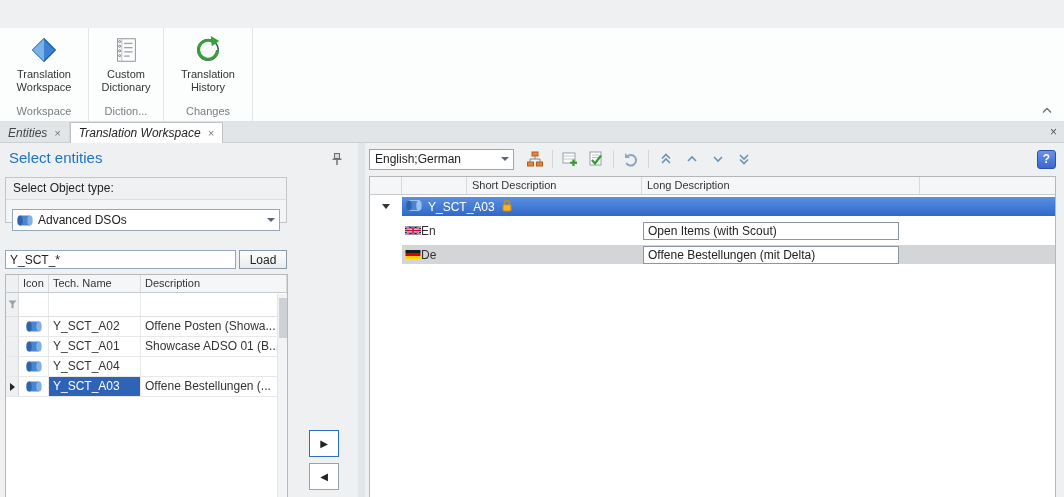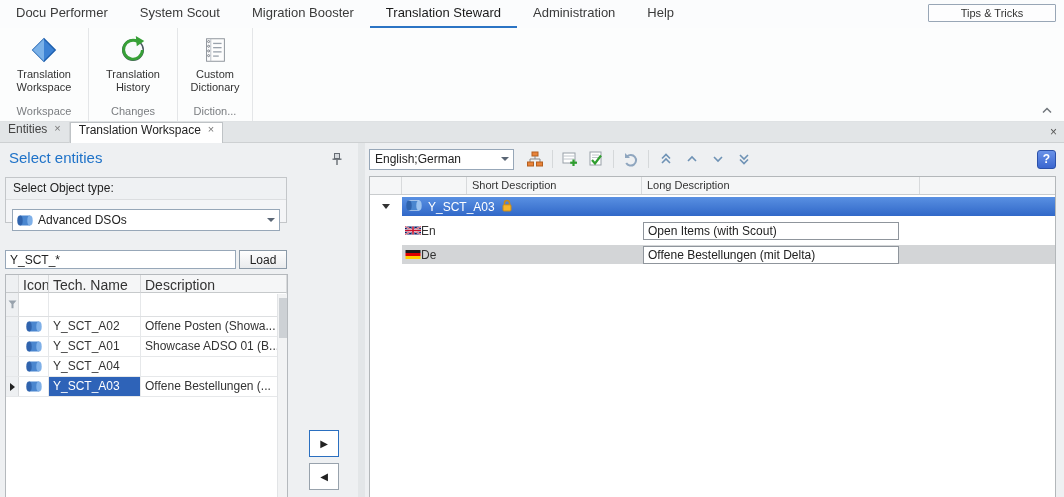--- a/index.html
+++ b/index.html
@@ -18,21 +18,21 @@
   .ribbon-buttons { display:flex; flex:1; }
   .ribbon-btn { display:flex; flex-direction:column; align-items:center; padding-top:3px; }
   .ribbon-btn .icon { width:32px; height:32px; display:flex; align-items:center; justify-content:center; }
   .ribbon-btn .lbl { margin-top:2px; font-size:11px; line-height:13px; text-align:center; color:#333; }
   .w72 { width:72px; } .w58 { width:58px; }
   .ribbon-grouplabel { height:17px; font-size:11px; color:#7a7d80; text-align:center; line-height:15px; }
   .ribbon-collapse { position:absolute; right:10px; bottom:5px; width:14px; height:12px; display:flex; align-items:center; justify-content:center; }
 
   
   .tabbar { position:absolute; left:0; top:122px; width:100%; height:21px; background:#e2e5e7; display:flex; border-bottom:1px solid #cdd0d2; }
-  .tab { height:21px; display:flex; padding:0 8px; font-size:12px; color:#444; border-right:1px solid #d2d5d7; }
+  .tab { height:21px; display:flex; align-items:center; padding:0 8px; font-size:12px; color:#444; border-right:1px solid #d2d5d7;font-style:italic; }
   .tab.active { background:#ffffff; border:1px solid #bfc3c6; border-bottom:none; color:#222; }
   .close::before { content:"×"; }
   .close { margin-left:7px; font-size:11px; color:#777; }
   .tabbar-close { position:absolute; right:7px; top:3px; color:#555; font-size:12px; }
   .tabbar-close::before { content:"×"; }
 
   
   .content { position:absolute; left:0; top:143px; width:1064px; height:354px; }
   .left-panel { position:absolute; left:0; top:0; width:358px; height:354px; background:#eef0f2; }
   .splitter { position:absolute; left:358px; top:0; width:7px; height:100%; background:#e3e6e8; }
@@ -49,21 +49,21 @@
   .combo .ctext { flex:1; padding-left:5px; font-size:12px; color:#222; overflow:hidden; white-space:nowrap; }
   .combo .cbtn { width:17px; height:100%; display:flex; align-items:center; justify-content:center; }
   .arr-down { width:0; height:0; border-left:4px solid transparent; border-right:4px solid transparent; border-top:4px solid #5a6675; }
   .search-row { position:absolute; left:5px; top:107px; width:282px; height:19px; display:flex; }
   .search-row input { flex:1; border:1px solid #97a7b8; padding:0 4px; font:12px "Liberation Sans",sans-serif; color:#222; margin-right:3px; }
   .load-btn { width:48px; border:1px solid #8b9aa8; background:linear-gradient(#fefefe,#e9ebed); font-size:12px; color:#222; font-family:"Liberation Sans",sans-serif; }
 
   
   .entity-table { position:absolute; left:5px; top:131px; width:283px; bottom:0; background:#fff; border:1px solid #b5b9bd; border-bottom:none; }
   .et-h { display:flex; height:18px; }
-  .et-h > div { background:#f5f6f7; border-right:1px solid #d8dadc; border-bottom:1px solid #c6c9cb; font-size:14px; padding:2px 0 0 4px; color:#333; overflow:hidden; }
+  .et-h > div { background:#f5f6f7; border-right:1px solid #d8dadc; border-bottom:1px solid #c6c9cb; font-size:11px; padding:2px 0 0 4px; color:#333; overflow:hidden; }
   .cw-g { width:13px; } .cw-i { width:30px; } .cw-t { width:92px; } .cw-d { flex:1; }
   .et-h .cw-g { background:#eef0f2; padding:0; }
   .et-f { display:flex; height:24px; border-bottom:1px solid #dddfe1; }
   .et-f > div { border-right:1px solid #e6e8ea; background:#fff; }
   .et-f .cw-g { background:#eef0f2; border-right:1px solid #d8dadc; display:flex; align-items:center; justify-content:center; }
   .et-row { display:flex; height:20px; border-bottom:1px solid #e6e8ea; background:#fff; font-size:12px; }
   .et-row .cw-g { background:#eef0f2; border-right:1px solid #d8dadc; display:flex; align-items:center; justify-content:center; }
   .et-row .cw-i { display:flex; align-items:center; justify-content:center; border-right:1px solid #e6e8ea; }
   .et-row .cw-t { line-height:19px; padding-left:4px; border-right:1px solid #e6e8ea; overflow:hidden; white-space:nowrap; }
   .et-row .cw-d { line-height:19px; padding-left:4px; overflow:hidden; white-space:nowrap; }
@@ -99,59 +99,35 @@
   .g-col-fill { flex:1; }
   .g-langrow.focused .g-col-lang, .g-langrow.focused .g-col-short,
   .g-langrow.focused .g-col-long, .g-langrow.focused .g-col-fill { background:var(--focused_row_gray,#d3d5d7); }
   .edit-box { width:256px; height:18px; margin-left:1px; background:#fff; border:1px solid #8f959c; font-size:12px; line-height:16px; padding:0 4px; color:#222; overflow:hidden; white-space:nowrap; }
 </style>
 </head>
 <body>
 
 <div class="app">
 
-  <div class="menubar">
-    <div class="menu-item">Docu Performer</div>
-    <div class="menu-item">System Scout</div>
-    <div class="menu-item">Migration Booster</div>
-    <div class="menu-item active">Translation Steward</div>
-    <div class="menu-item">Administration</div>
-    <div class="menu-item">Help</div>
-    <div class="tips-btn">Tips &amp; Tricks</div>
-  </div>
 
   <div class="ribbon">
     <div class="ribbon-group">
       <div class="ribbon-buttons">
         <div class="ribbon-btn w72">
           <span class="icon">
             <svg width="30" height="30" viewBox="0 0 32 32">
                 <polygon points="16,4 28,16 16,28 4,16" fill="#3c82d4" stroke="#1d5fae" stroke-width="1.5"></polygon>
                 <polygon points="16,4 16,28 4,16" fill="#7ab1e8"></polygon>
               </svg>
           </span>
           <span class="lbl">Translation Workspace</span>
         </div>
       </div>
       <div class="ribbon-grouplabel">Workspace</div>
-    </div>
-    <div class="ribbon-group">
-      <div class="ribbon-buttons">
-        <div class="ribbon-btn w72">
-          <span class="icon">
-            <svg width="30" height="30" viewBox="0 0 32 32">
-                <circle cx="16" cy="16" r="11" fill="#f8fafb" stroke="#4a5560" stroke-width="1.5"></circle>
-                <path d="M 21 7 A 10 10 0 1 0 26 16" fill="none" stroke="#37a037" stroke-width="3"></path>
-                <polygon points="19,1 28,6.5 20,12" fill="#37a037"></polygon>
-              </svg>
-          </span>
-          <span class="lbl">Translation History</span>
-        </div>
-      </div>
-      <div class="ribbon-grouplabel">Changes</div>
     </div>
     <div class="ribbon-group">
       <div class="ribbon-buttons">
         <div class="ribbon-btn w58">
           <span class="icon">
             <svg width="30" height="30" viewBox="0 0 32 32">
                 <rect x="7" y="4" width="19" height="24" fill="#fdfdfd" stroke="#8a9098"></rect>
                 <line x1="11.5" y1="4" x2="11.5" y2="28" stroke="#b8bec4"></line>
                 <circle cx="9.2" cy="7" r="1.1" fill="none" stroke="#767c84"></circle>
                 <circle cx="9.2" cy="12" r="1.1" fill="none" stroke="#767c84"></circle>
@@ -161,20 +137,35 @@
                 <line x1="14" y1="13.5" x2="23" y2="13.5" stroke="#9aa2ac" stroke-width="1.4"></line>
                 <line x1="14" y1="18" x2="23" y2="18" stroke="#9aa2ac" stroke-width="1.4"></line>
                 <line x1="14" y1="22.5" x2="20" y2="22.5" stroke="#9aa2ac" stroke-width="1.4"></line>
               </svg>
           </span>
           <span class="lbl">Custom Dictionary</span>
         </div>
       </div>
       <div class="ribbon-grouplabel">Diction...</div>
     </div>
+    <div class="ribbon-group">
+      <div class="ribbon-buttons">
+        <div class="ribbon-btn w72">
+          <span class="icon">
+            <svg width="30" height="30" viewBox="0 0 32 32">
+                <circle cx="16" cy="16" r="11" fill="#f8fafb" stroke="#4a5560" stroke-width="1.5"></circle>
+                <path d="M 21 7 A 10 10 0 1 0 26 16" fill="none" stroke="#37a037" stroke-width="3"></path>
+                <polygon points="19,1 28,6.5 20,12" fill="#37a037"></polygon>
+              </svg>
+          </span>
+          <span class="lbl">Translation History</span>
+        </div>
+      </div>
+      <div class="ribbon-grouplabel">Changes</div>
+    </div>
     <div class="ribbon-collapse">
       <svg width="10" height="7" viewBox="0 0 10 7">
           <polyline points="1,5.5 5,1.5 9,5.5" fill="none" stroke="#70757b" stroke-width="1.5"></polyline>
         </svg>
     </div>
   </div>
 
   <div class="tabbar">
     <div class="tab">
       <span>Entities</span>

